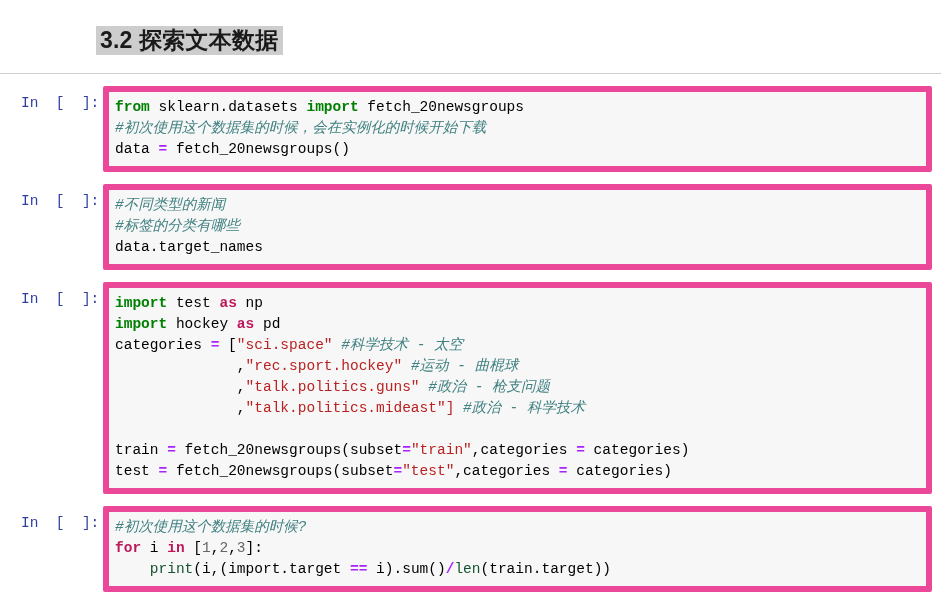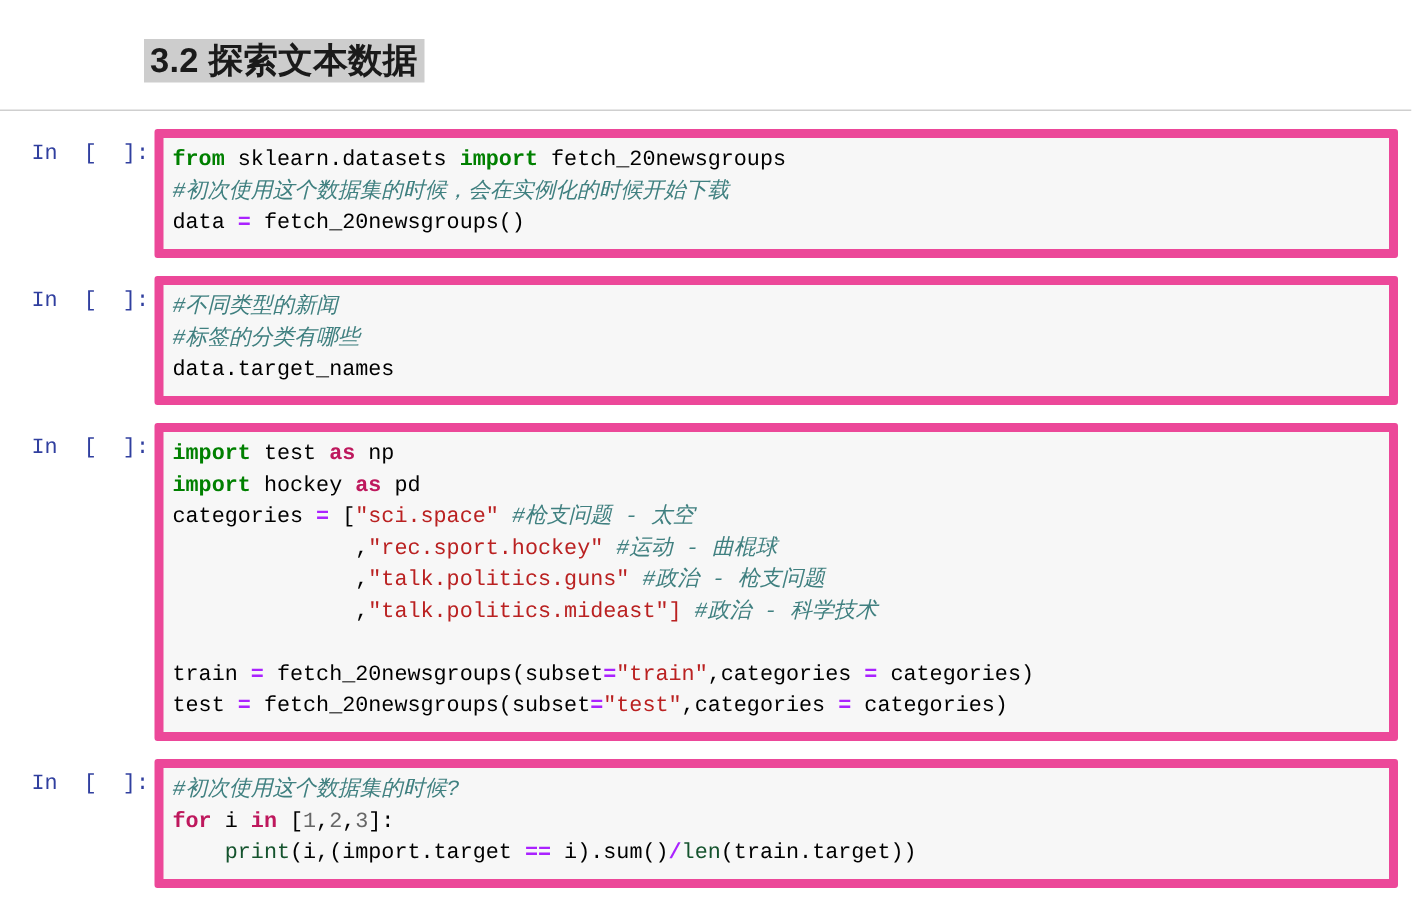--- a/index.html
+++ b/index.html
@@ -126,21 +126,21 @@
           <pre class="code"><span class="c1">#不同类型的新闻</span>
 <span class="c1">#标签的分类有哪些</span>
 <span class="n">data.target_names</span></pre>
         </div>
       </div>
       <div class="code-cell">
         <div class="prompt">In  [  ]:</div>
         <div class="input-area">
           <pre class="code"><span class="kn">import</span><span class="n"> test </span><span class="k">as</span><span class="n"> np</span>
 <span class="kn">import</span><span class="n"> hockey </span><span class="k">as</span><span class="n"> pd</span>
-<span class="n">categories </span><span class="o">=</span><span class="p"> [</span><span class="s">"sci.space"</span><span class="n"> </span><span class="c1">#枪支问题 - 太空</span>
+<span class="n">categories </span><span class="o">=</span><span class="p"> [</span><span class="s">"sci.space"</span><span class="n"> </span><span class="c1">#科学技术 - 太空</span>
 <span class="p">              ,</span><span class="s">"rec.sport.hockey"</span><span class="n"> </span><span class="c1">#运动 - 曲棍球</span>
 <span class="p">              ,</span><span class="s">"talk.politics.guns"</span><span class="n"> </span><span class="c1">#政治 - 枪支问题</span>
 <span class="p">              ,</span><span class="s">"talk.politics.mideast"]</span><span class="n"> </span><span class="c1">#政治 - 科学技术</span>
 <span class="n"></span>
 <span class="n">train </span><span class="o">=</span><span class="n"> fetch_20newsgroups</span><span class="p">(</span><span class="n">subset</span><span class="o">=</span><span class="s">"train"</span><span class="p">,</span><span class="n">categories </span><span class="o">=</span><span class="n"> categories</span><span class="p">)</span>
 <span class="n">test </span><span class="o">=</span><span class="n"> fetch_20newsgroups</span><span class="p">(</span><span class="n">subset</span><span class="o">=</span><span class="s">"test"</span><span class="p">,</span><span class="n">categories </span><span class="o">=</span><span class="n"> categories</span><span class="p">)</span>
 <span class="n"></span></pre>
         </div>
       </div>
       <div class="code-cell">

